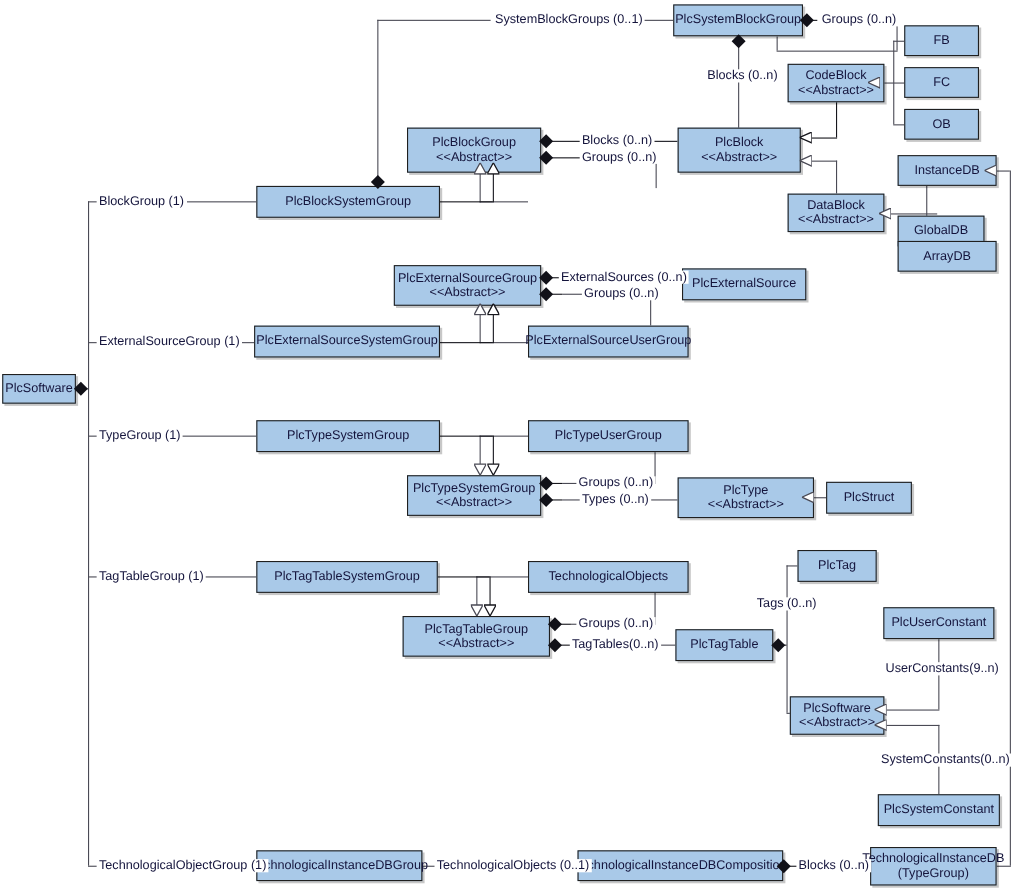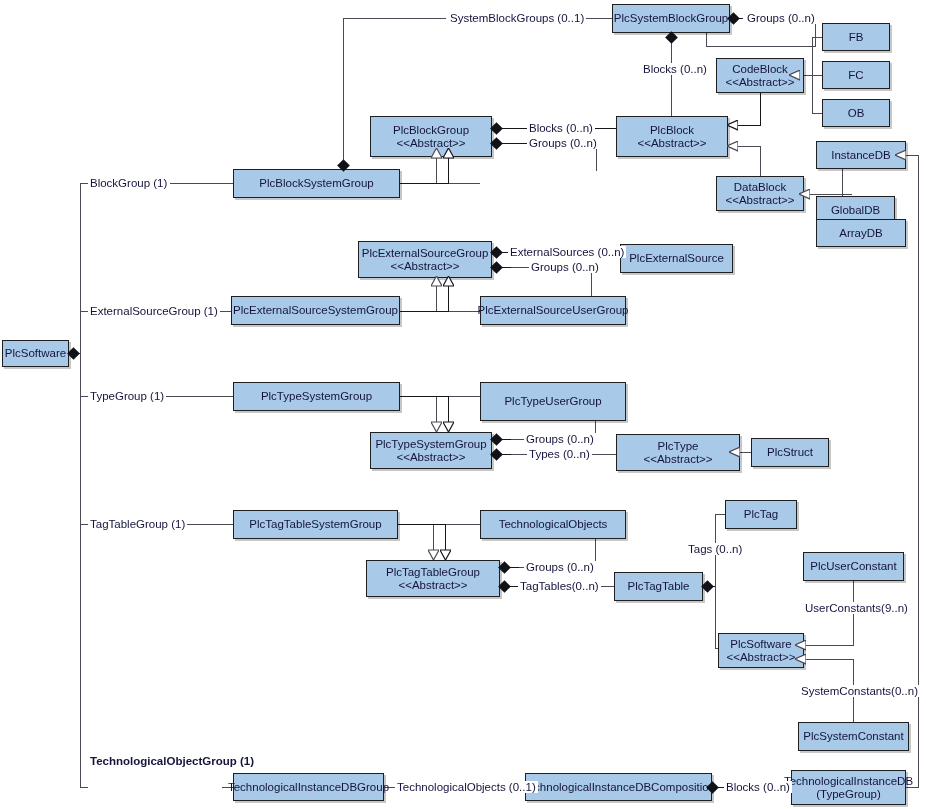--- a/index.html
+++ b/index.html
@@ -320,21 +320,21 @@
   </div>
 
   <div class="node" style="left:480px;top:296px;width:146px;height:29px;">
     <span>PlcExternalSourceUserGroup</span>
   </div>
 
   <div class="node" style="left:233px;top:382px;width:167px;height:29px;">
     <span>PlcTypeSystemGroup</span>
   </div>
 
-  <div class="node" style="left:480px;top:382px;width:146px;height:39px;">
+  <div class="node" style="left:480px;top:382px;width:146px;height:29px;">
     <span>PlcTypeUserGroup</span>
   </div>
 
   <div class="node" style="left:370px;top:432px;width:122px;height:37px;">
     <span>PlcTypeSystemGroup</span>
     <span class="ln2">&lt;&lt;Abstract&gt;&gt;</span>
   </div>
 
   <div class="node" style="left:616px;top:434px;width:124px;height:37px;">
     <span>PlcType</span>
@@ -389,21 +389,21 @@
 
   <div class="node" style="left:791px;top:770px;width:115px;height:35px;">
     <span>TechnologicalInstanceDB</span>
     <span class="ln2">(TypeGroup)</span>
   </div>
 
   <div class="lbl" style="left:88px;top:177px;">BlockGroup (1)</div>
   <div class="lbl" style="left:88px;top:305px;">ExternalSourceGroup (1)</div>
   <div class="lbl" style="left:88px;top:390px;">TypeGroup (1)</div>
   <div class="lbl" style="left:88px;top:518px;">TagTableGroup (1)</div>
-  <div class="lbl" style="left:88px;top:755px;font-weight:bold;">TechnologicalObjectGroup (1)</div>
+  <div class="lbl" style="left:88px;top:781px;">TechnologicalObjectGroup (1)</div>
 
   <div class="lbl" style="left:448px;top:12px;">SystemBlockGroups (0..1)</div>
   <div class="lbl" style="left:745px;top:12px;">Groups (0..n)</div>
   <div class="lbl" style="left:641px;top:63px;">Blocks (0..n)</div>
 
   <div class="lbl" style="left:527px;top:122px;">Blocks (0..n)</div>
   <div class="lbl" style="left:527px;top:137px;">Groups (0..n)</div>
 
   <div class="lbl" style="left:508px;top:246px;">ExternalSources (0..n)</div>
   <div class="lbl" style="left:529px;top:261px;">Groups (0..n)</div>

